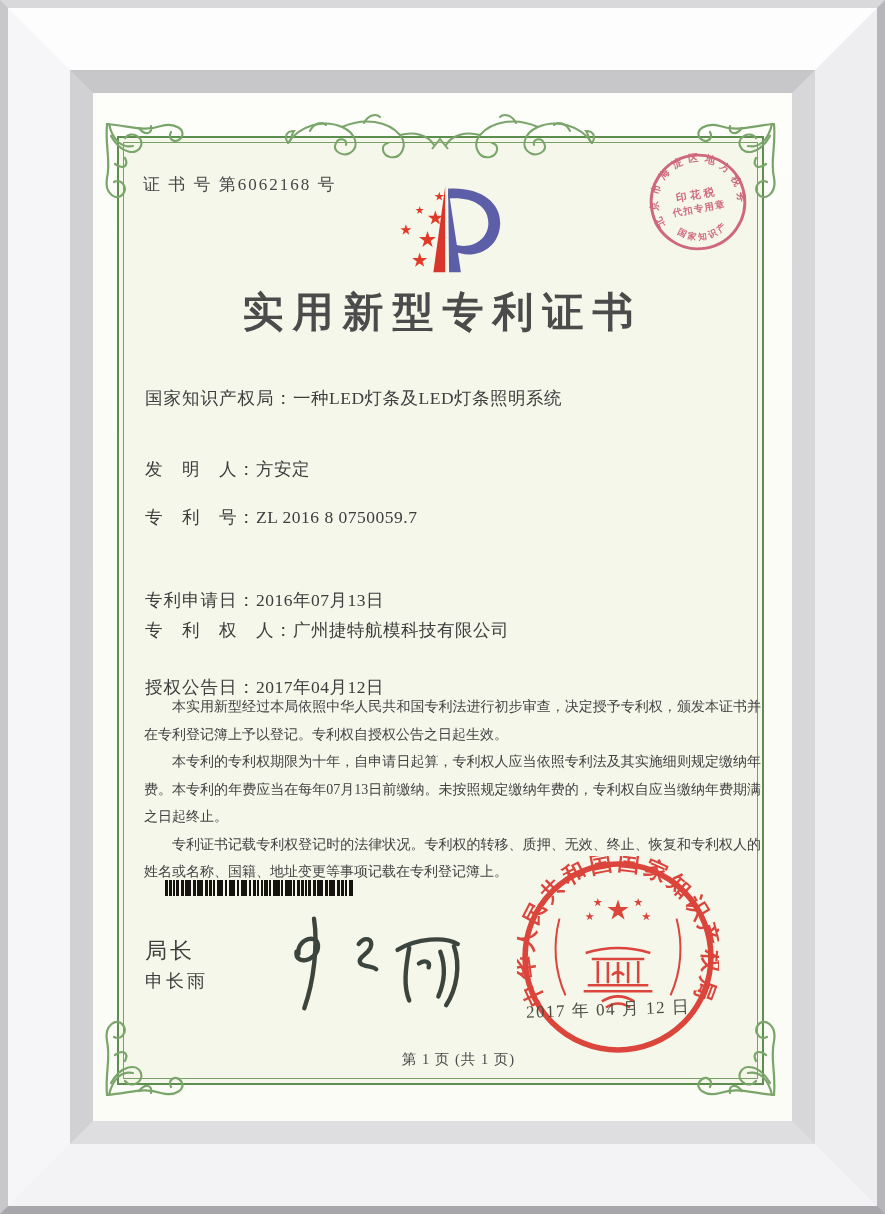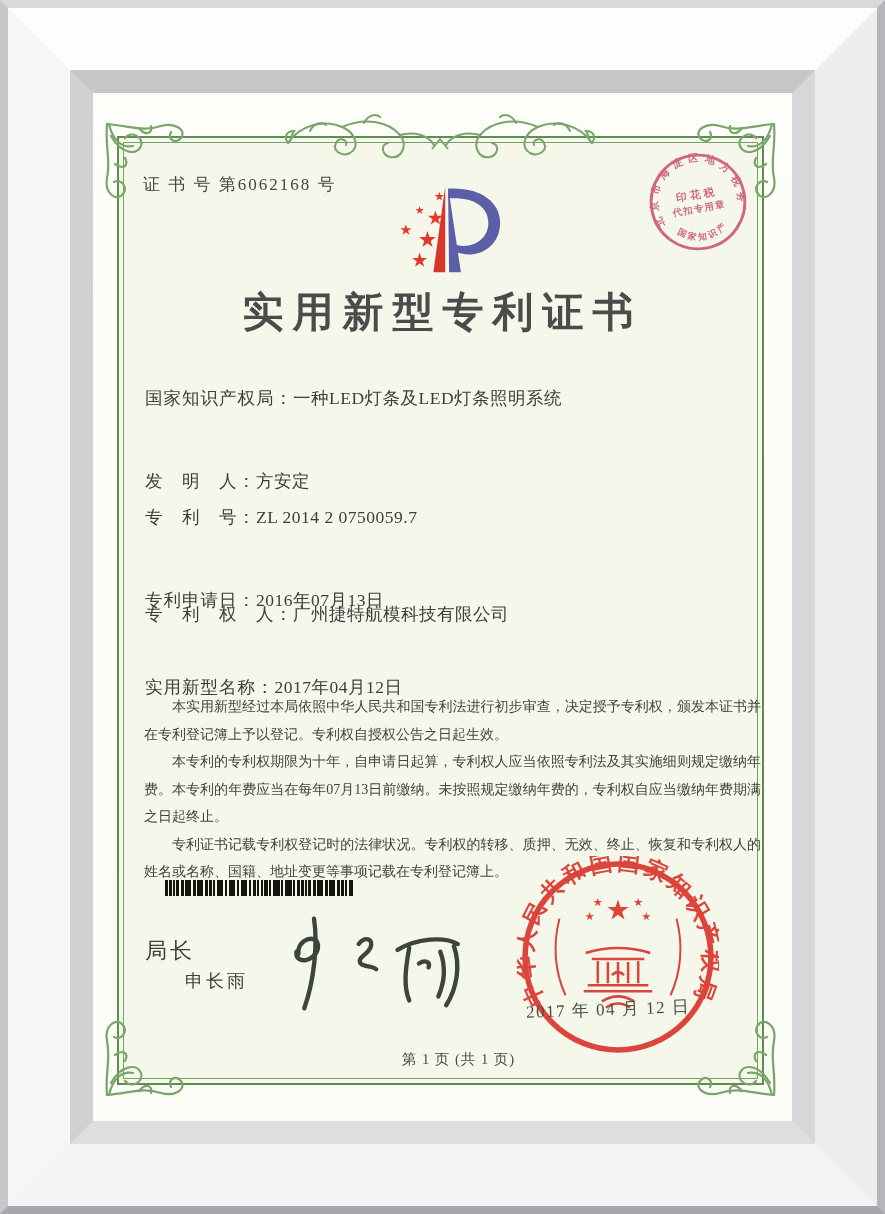--- a/index.html
+++ b/index.html
@@ -28,21 +28,21 @@
   .frow .lab{letter-spacing:1px;}
   .paras{position:absolute;left:51px;top:600px;width:617px;font-size:14px;line-height:27.5px;
          color:#434343;text-align:justify;}
   .paras p{margin:0;text-indent:2em;}
   .barcode{position:absolute;left:72px;top:787px;width:188px;height:16px;
     background-image:
       repeating-linear-gradient(90deg,#16130f 0 2px,transparent 2px 4px),
       repeating-linear-gradient(90deg,#16130f 0 1px,transparent 1px 6px),
       repeating-linear-gradient(90deg,#16130f 0 3px,transparent 3px 11px);}
   .signer-title{left:52px;top:843px;font-size:22px;letter-spacing:3px;color:#3f3f3f;}
-  .signer-name{left:52px;top:876px;font-size:18px;letter-spacing:3px;color:#3f3f3f;margin-left:40px;}
+  .signer-name{left:52px;top:876px;font-size:18px;letter-spacing:3px;color:#3f3f3f;}
   .signature{position:absolute;left:170px;top:818px;width:205px;height:102px;}
   .seal{position:absolute;left:424px;top:763px;width:202px;height:202px;opacity:.92;}
   .seal-date{left:433px;top:905px;font-size:17px;letter-spacing:1.5px;color:#4c4c45;
              transform:rotate(-2deg);z-index:6;}
   .stamp{position:absolute;left:553px;top:57px;width:104px;height:104px;
          transform:rotate(-10deg);opacity:.93;}
   .footer{left:0;right:0;top:957px;text-align:center;font-size:14.5px;letter-spacing:1px;color:#4a4a4a;padding-left:32px;}
   .logo{position:absolute;left:297px;top:84px;width:128px;height:108px;}
   .defs{position:absolute;width:0;height:0;overflow:hidden;}
 </style>
@@ -114,34 +114,34 @@
       <path d="M59,12 C92,10 113,26 112,48 C111,72 88,85 65,76 C60,74 60,68 66,69 C85,74 100,62 100,47 C100,29 83,20 59,22 Z" fill="#5c5fa7"></path>
       <polygon points="56,10 44,97 56,97" fill="#d8352c"></polygon>
       <polygon points="59,10 60,97 72,97" fill="#5c5fa7"></polygon>
     </svg>
 
     <div class="txt title">实用新型专利证书</div>
 
     <div class="frow" style="top:293px">
       <span class="lab">国家知识产权局：</span><span>一种LED灯条及LED灯条照明系统</span>
     </div>
-    <div class="frow" style="top:376px">
+    <div class="frow" style="top:364px">
       <span class="lab">发　明　人：</span><span>方安定</span>
     </div>
     <div class="frow" style="top:412px">
-      <span class="lab">专　利　号：</span><span>ZL 2014 2 0750059.7</span>
+      <span class="lab">专　利　号：</span><span>ZL 2016 8 0750059.7</span>
     </div>
     <div class="frow" style="top:495px">
       <span class="lab">专利申请日：</span><span>2016年07月13日</span>
     </div>
-    <div class="frow" style="top:509px">
+    <div class="frow" style="top:525px">
       <span class="lab">专　利　权　人：</span><span>广州捷特航模科技有限公司</span>
     </div>
     <div class="frow" style="top:582px">
-      <span class="lab">实用新型名称：</span><span>2017年04月12日</span>
+      <span class="lab">授权公告日：</span><span>2017年04月12日</span>
     </div>
 
     <div class="paras">
       <p>本实用新型经过本局依照中华人民共和国专利法进行初步审查，决定授予专利权，颁发本证书并在专利登记簿上予以登记。专利权自授权公告之日起生效。</p>
       <p>本专利的专利权期限为十年，自申请日起算，专利权人应当依照专利法及其实施细则规定缴纳年费。本专利的年费应当在每年07月13日前缴纳。未按照规定缴纳年费的，专利权自应当缴纳年费期满之日起终止。</p>
       <p>专利证书记载专利权登记时的法律状况。专利权的转移、质押、无效、终止、恢复和专利权人的姓名或名称、国籍、地址变更等事项记载在专利登记簿上。</p>
     </div>
 
     <div class="barcode"></div>
 

